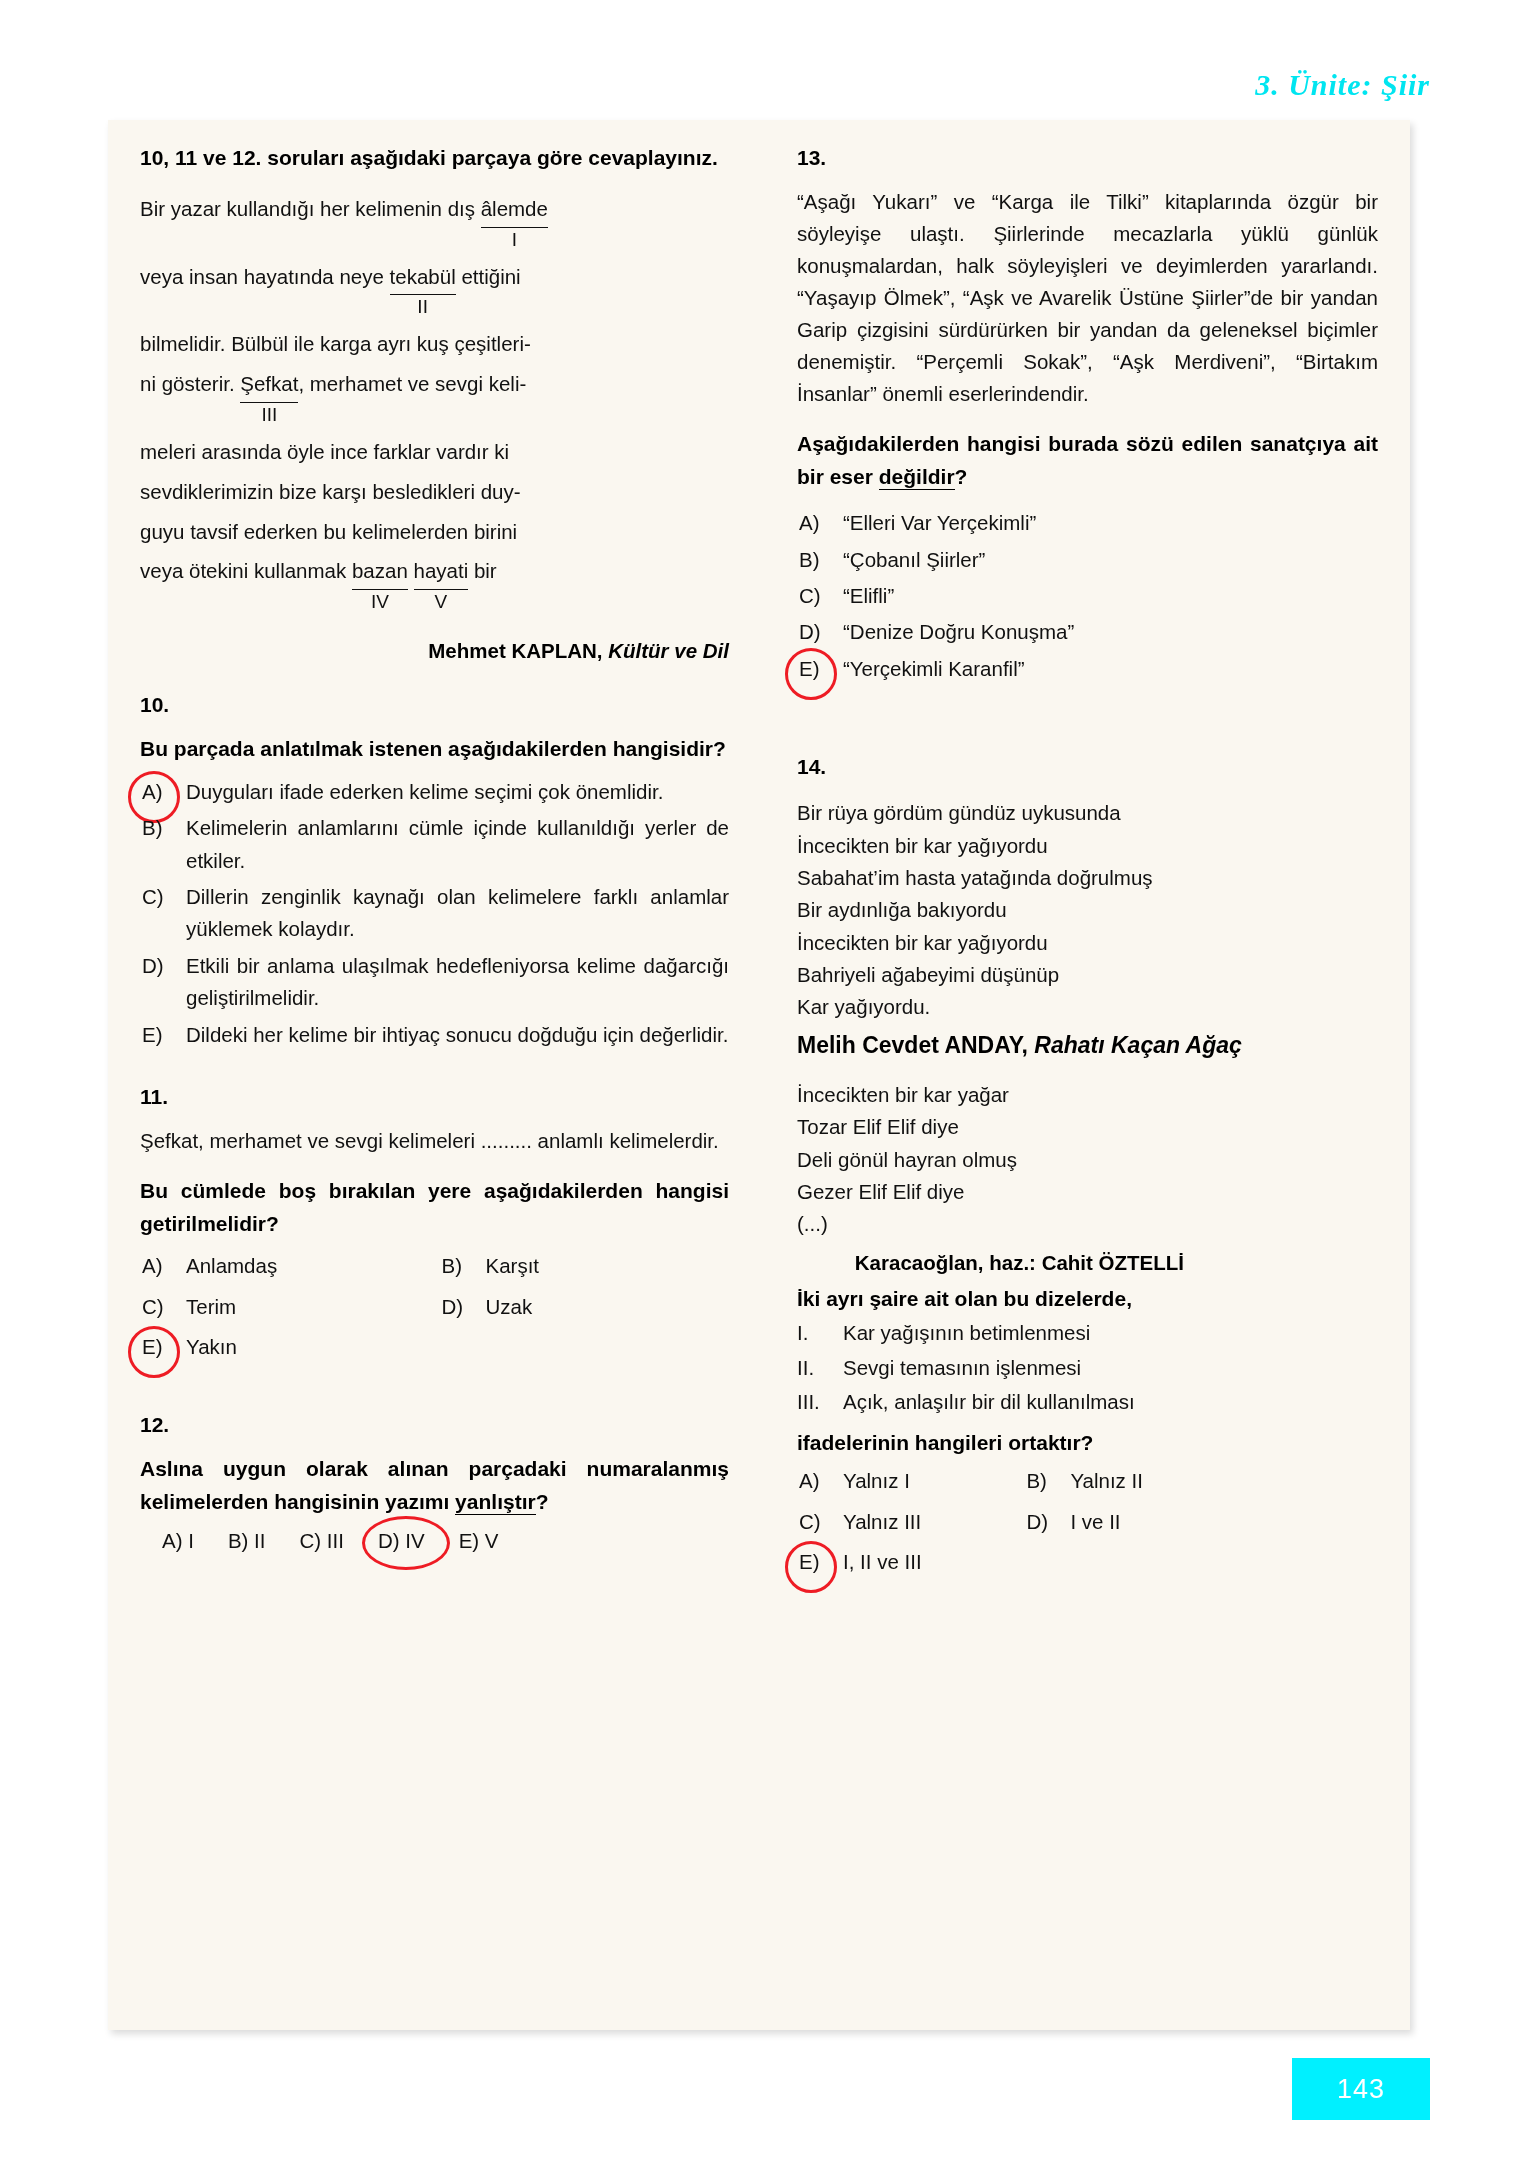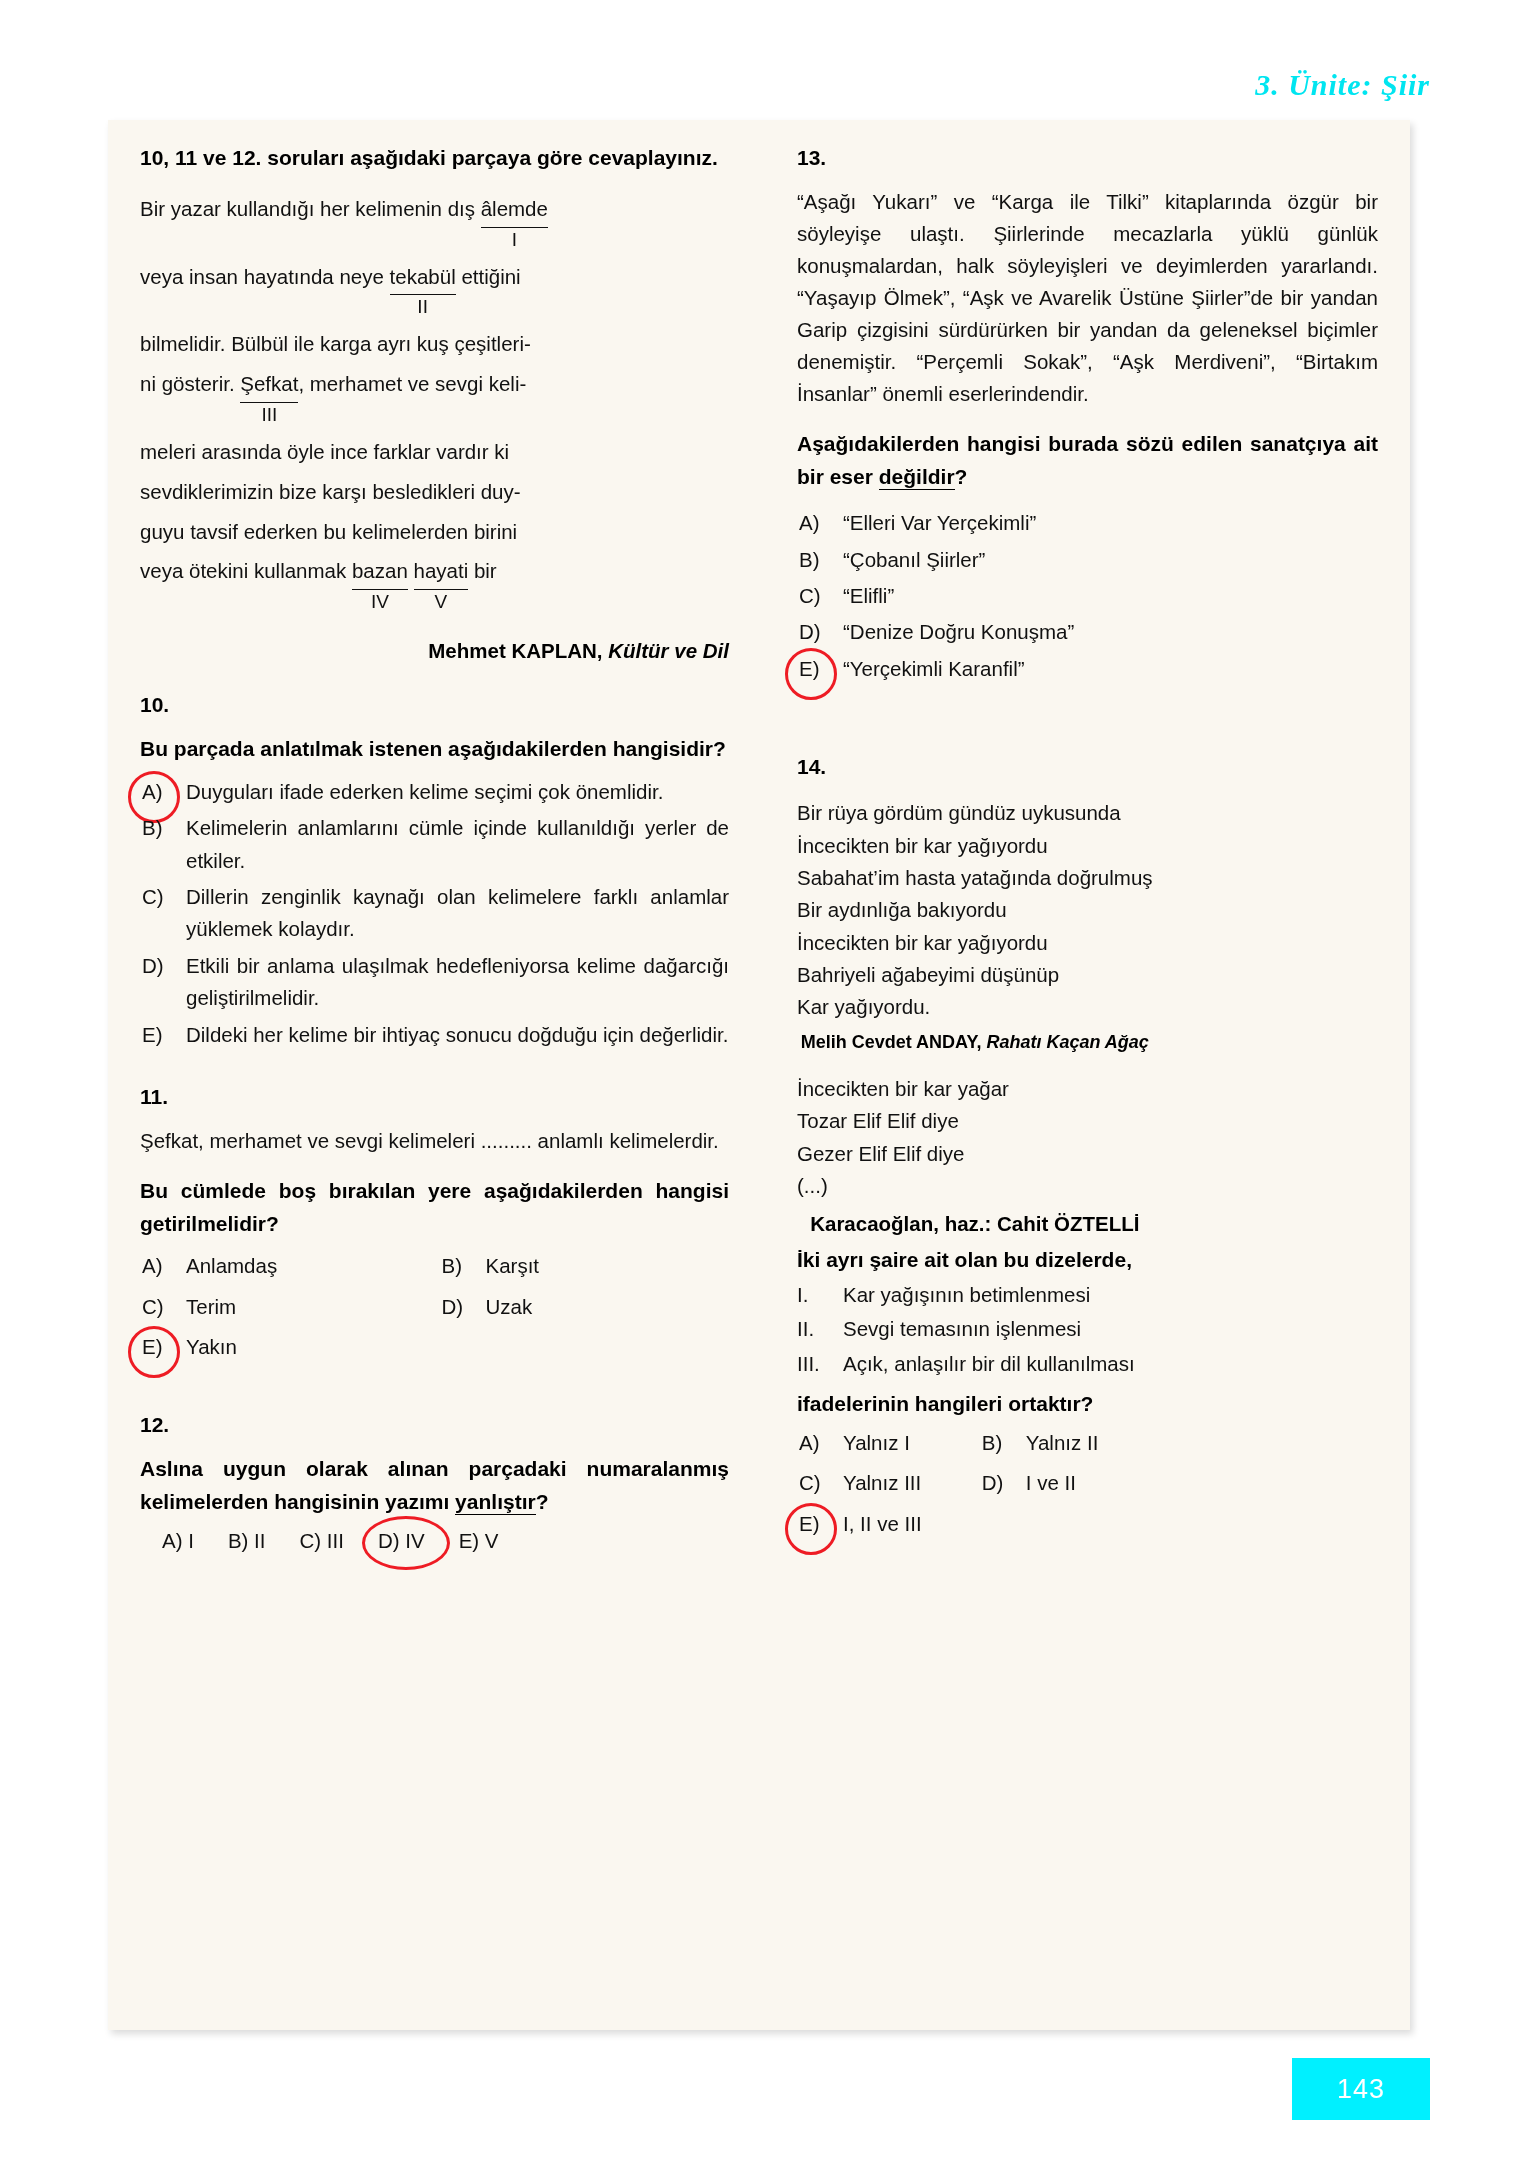--- a/index.html
+++ b/index.html
@@ -98,21 +98,21 @@
     font-weight: bold;
     font-size: 20.5px;
     color: #000;
     margin-top: 16px;
   }
   .attrib .ital { font-style: italic; }
 
   .attrib-center {
     text-align: center;
     font-weight: bold;
-    font-size: 18px;
+    font-size: 23px;
     color: #000;
     margin: 8px 0 4px 0;
   }
   .attrib-right2 {
     text-align: center;
     font-weight: bold;
     font-size: 20.5px;
     color: #000;
     margin: 10px 0 6px 0;
   }
@@ -436,20 +436,21 @@
               <div class="poem-line">Kar yağıyordu.</div>
             </div>
 
             <div class="attrib-center">
               <span>Melih Cevdet ANDAY, </span><span class="ital" style="font-style:italic;">Rahatı Kaçan Ağaç</span>
             </div>
 
             <div class="poem" style="margin-top:20px;">
               <div class="poem-line">İncecikten bir kar yağar</div>
               <div class="poem-line">Tozar Elif Elif diye</div>
+              <div class="poem-line">Deli gönül hayran olmuş</div>
               <div class="poem-line">Gezer Elif Elif diye</div>
               <div class="poem-line">(...)</div>
             </div>
 
             <div class="attrib-right2">Karacaoğlan, haz.: Cahit ÖZTELLİ</div>
 
             <div class="bold-line">İki ayrı şaire ait olan bu dizelerde,</div>
 
             <div>
               <div class="roman-item">

